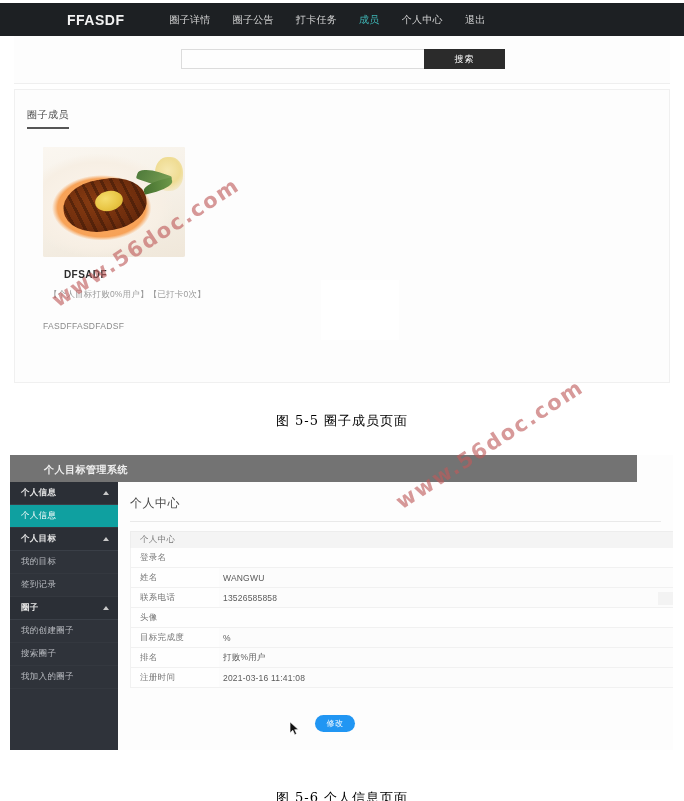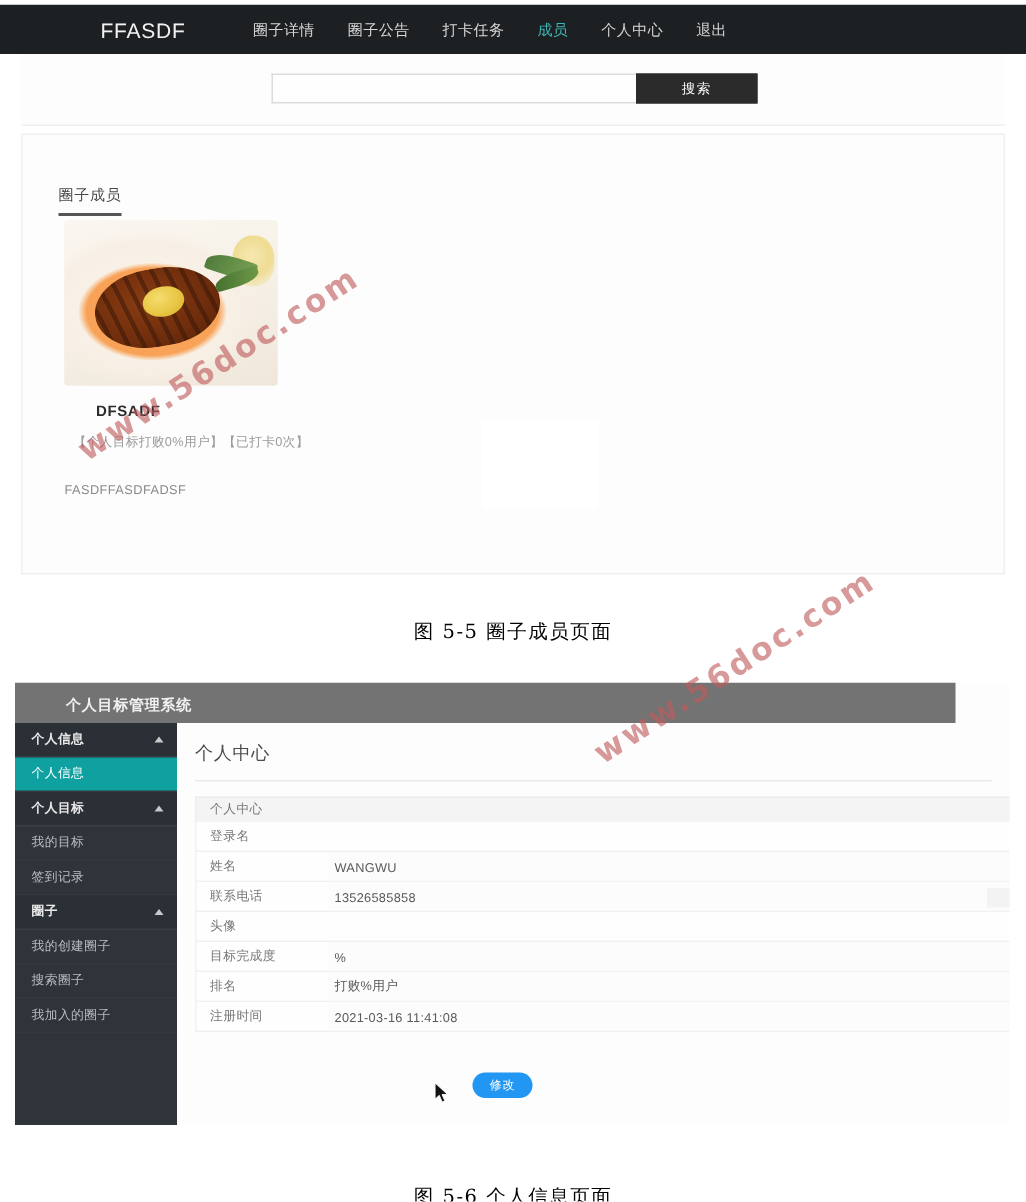--- a/index.html
+++ b/index.html
@@ -30,21 +30,21 @@
     left: 0; top: 0;
     width: 684px;
     height: 33px;
     background: #1d2023;
     display: flex;
     align-items: center;
   }
   .nav-brand {
     color: #f2f2f2;
     font-size: 14px;
-    font-weight: normal;
+    font-weight: bold;
     letter-spacing: .5px;
     margin-left: 27px;
     margin-right: 34px;
     padding-left: 40px;
   }
   .nav-links {
     display: flex;
     align-items: center;
   }
   .nav-link {
@@ -103,24 +103,23 @@
     left: 14px;
     top: 86px;
     width: 656px;
     height: 294px;
     background: #fdfdfd;
     border: 1px solid #f0f0f0;
     box-sizing: border-box;
   }
   .tabrow {
     position: absolute;
-    left: 24px;
+    left: 12px;
     top: 14px;
     width: 620px;
-    margin-top: 16px;
   }
   .tab-label {
     font-size: 10px;
     color: #4a4a4a;
     display: inline-block;
     padding-bottom: 5px;
     border-bottom: 2px solid #555;
     letter-spacing: .5px;
   }
 

